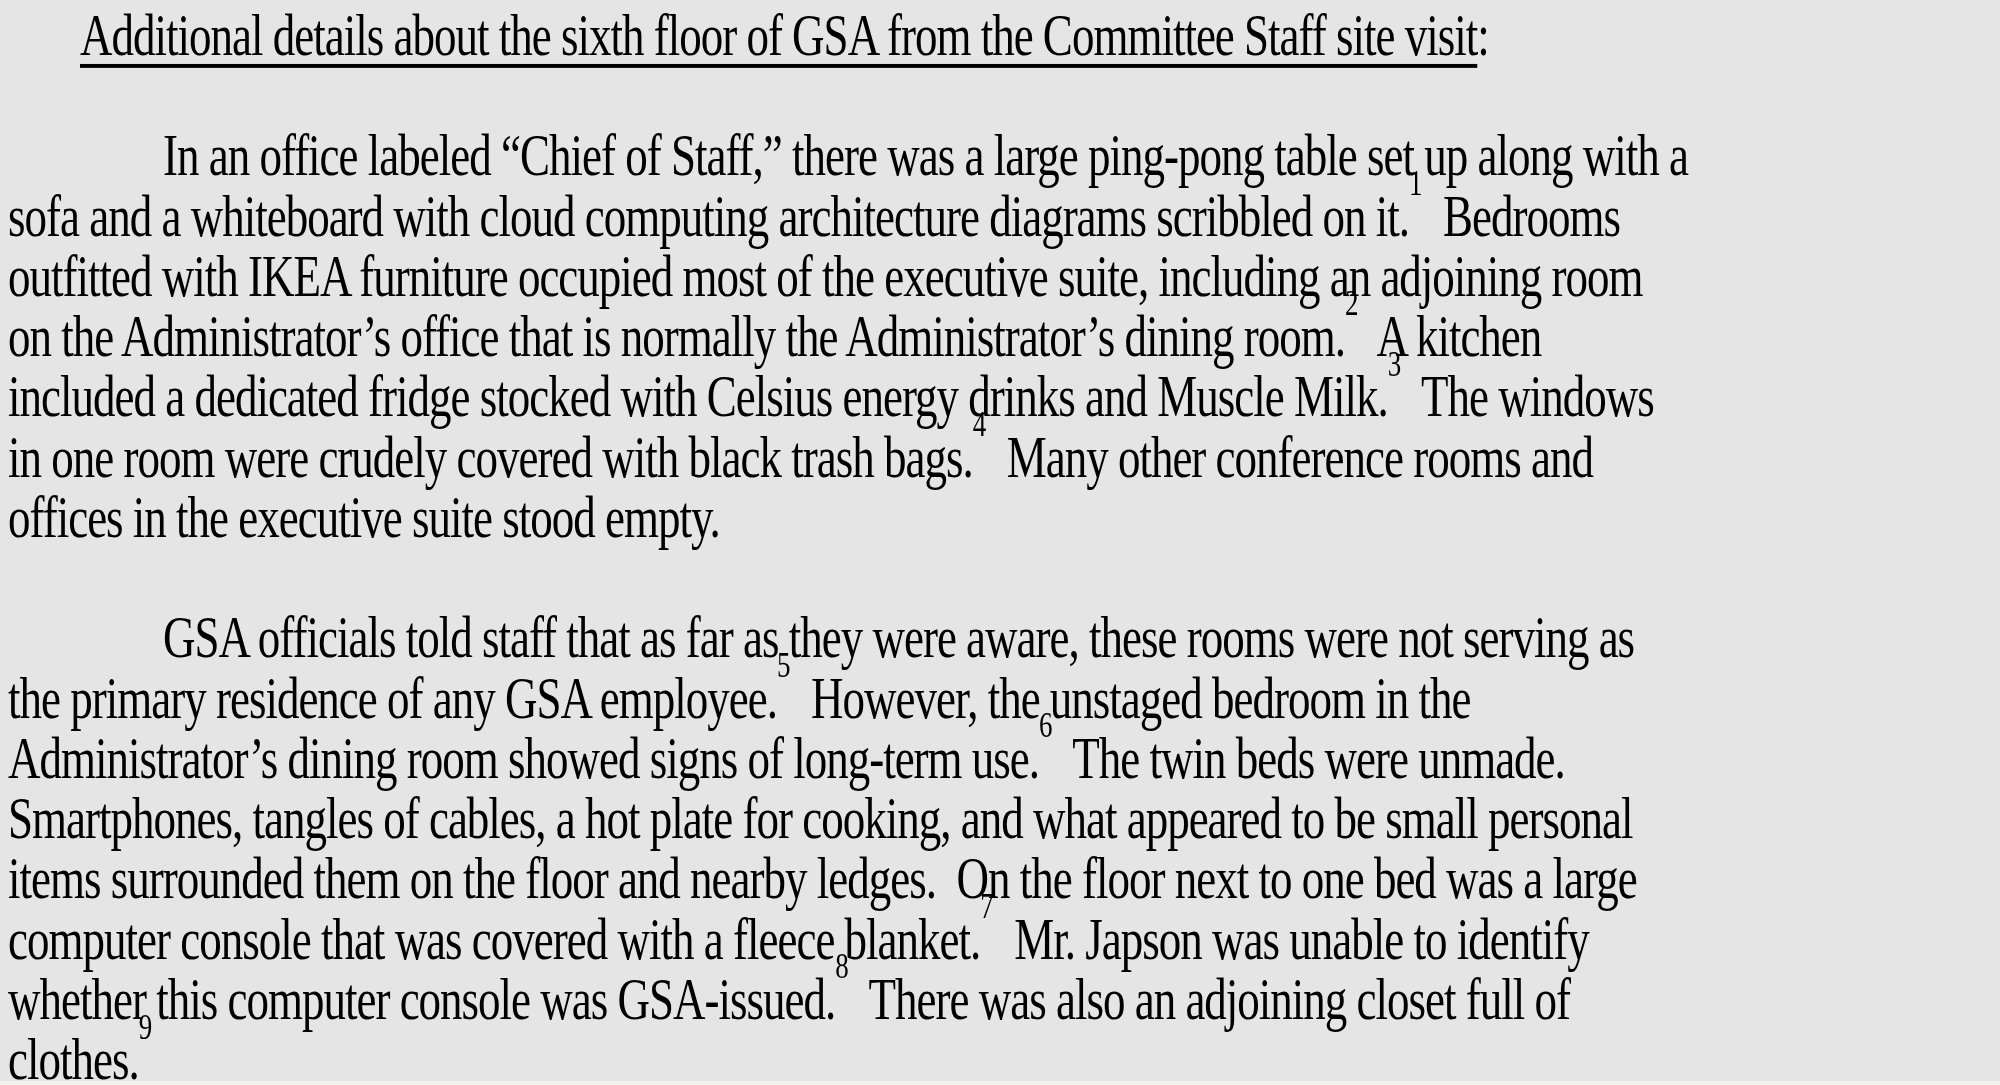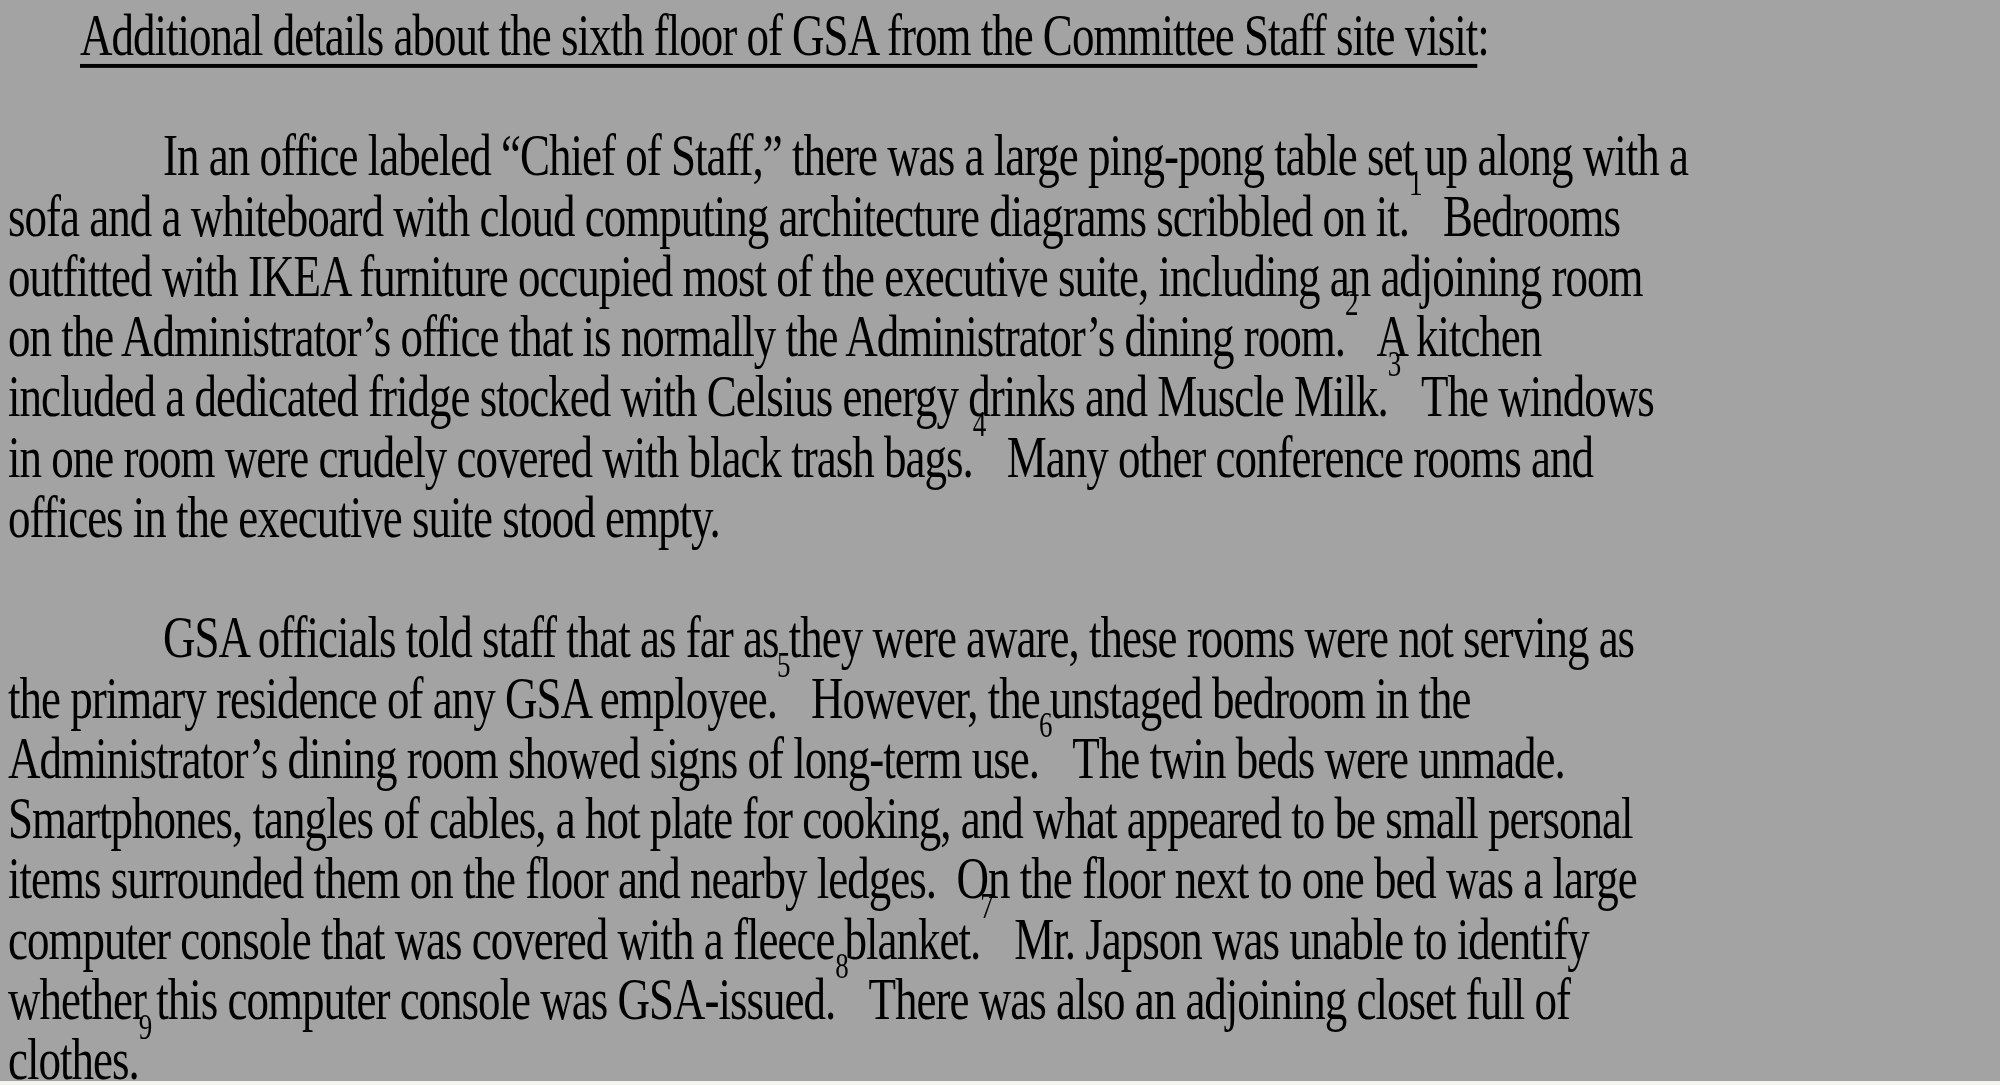--- a/index.html
+++ b/index.html
@@ -4,21 +4,21 @@
 <style>
   html, body {
     margin: 0;
     padding: 0;
     background: #ffffff;
   }
   .page {
     position: relative;
     width: 2000px;
     height: 1085px;
-    background: #a3a3a3;
+    background: #e5e5e5;
     overflow: hidden;
   }
   .doc {
     position: absolute;
     left: 8px;
     top: 5px;
     width: 2150px;
     color: #000000;
     font-family: "Liberation Serif", "DejaVu Serif", serif;
     font-size: 45px;

